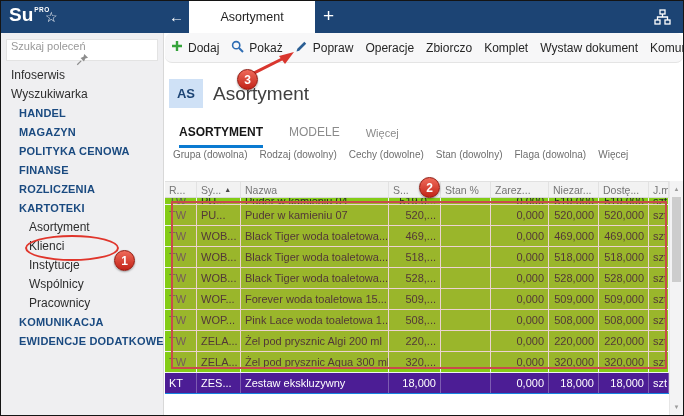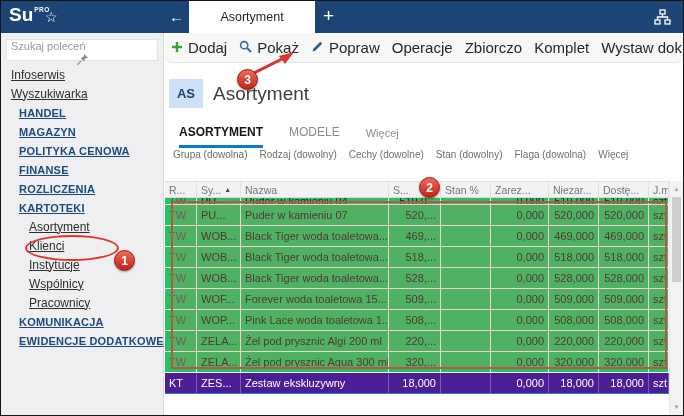--- a/index.html
+++ b/index.html
@@ -16,44 +16,44 @@
   .tb-tab{position:absolute;left:188px;top:0;height:32px;width:126px;background:#fff;color:#1f1f1f;font-size:12.5px;display:flex;align-items:center;justify-content:center;}
   .tb-plus{position:absolute;left:322px;top:0;height:32px;line-height:30px;color:#fff;font-size:19px;}
   .tb-net{position:absolute;right:12px;top:8px;width:17px;height:17px;}
 
   
   .sidebar{position:absolute;left:0;top:32px;width:163px;bottom:0;background:#efeff1;border-right:1px solid #d8d8d8;}
   .search-wrap{margin:6px 5px 4px 5px;height:22px;background:#fff;border:1px solid #e3e3e3;display:flex;align-items:center;padding:0 5px;flex-direction:column;}
   .search-input{flex:1;min-width:0;border:none;outline:none;background:transparent;font-size:11px;color:#333;font-family:inherit;}
   .search-input::placeholder{color:#999;}
   .side-menu{margin-top:2px;}
-  .side-item{height:19px;display:flex;align-items:center;padding-left:10px;font-size:12px;color:#2e2e2e;cursor:default;white-space:nowrap;text-decoration:underline;}
+  .side-item{height:19px;display:flex;align-items:center;padding-left:10px;font-size:12px;color:#2e2e2e;cursor:default;white-space:nowrap;}
   .side-item.section{color:#1a4a80;font-weight:bold;font-size:11px;letter-spacing:.2px;margin-left:8px;}
   .side-item.sub{padding-left:28px;}
 
   
   .main{position:absolute;left:164px;top:32px;right:0;bottom:0;background:#fff;}
-  .toolbar{position:absolute;top:0;left:0;right:0;height:30px;background:#f7f7f8;border-bottom:1px solid #e4e4e4;display:flex;align-items:center;padding-left:6px;gap:12px;font-size:15px;color:#262626;white-space:nowrap;overflow:hidden;border-radius:7px;}
+  .toolbar{position:absolute;top:0;left:0;right:0;height:30px;background:#f7f7f8;border-bottom:1px solid #e4e4e4;display:flex;align-items:center;padding-left:6px;gap:12px;font-size:12px;color:#262626;white-space:nowrap;overflow:hidden;border-radius:7px;}
   .tool{display:flex;align-items:center;gap:5px;flex-shrink:0;cursor:default;}
   .title-row{position:absolute;top:46px;left:4px;display:flex;align-items:center;gap:10px;}
   .as-badge{width:34px;height:29px;background:#cfe1f6;color:#1c4474;font-weight:bold;font-size:13px;display:flex;align-items:center;justify-content:center;}
   .page-title{font-size:19px;color:#404040;}
   .view-tabs{position:absolute;top:92px;left:14px;display:flex;gap:26px;align-items:flex-end;}
   .vtab{font-size:12px;color:#8b8b8b;padding-bottom:6px;border-bottom:3px solid transparent;cursor:default;}
   .vtab.active{color:#161616;font-weight:bold;border-bottom-color:#0a7ad1;}
   .vtab.more{font-size:11px;}
   .filter-bar{position:absolute;top:116px;left:8px;right:0;display:flex;gap:12px;font-size:10px;color:#6e6e6e;white-space:nowrap;overflow:hidden;}
   .filter-item{flex-shrink:0;cursor:default;}
 
   
   .grid{position:absolute;top:148px;left:0;right:14px;bottom:0;background:#fff;overflow:hidden;}
   .thead{display:flex;height:17px;background:#f2f2f2;border-top:1px solid #e1e1e1;border-bottom:1px solid #d9d9d9;}
   .th{display:flex;align-items:center;padding:0 4px;font-size:10.5px;color:#757575;border-right:1px solid #e2e2e2;flex-shrink:0;overflow:hidden;white-space:nowrap;}
   .sort{font-size:7px;margin-left:3px;color:#4a4a4a;}
-  .trow{display:flex;height:21px;border-bottom:1px solid #f1f1f1;background:#22c55e;}
+  .trow{display:flex;height:21px;border-bottom:1px solid #f1f1f1;background:#84cc16;}
   .trow.partial{height:7px;}
   .td{display:flex;align-items:center;padding:0 4px;font-size:11px;color:#262626;border-right:1px solid #f1f1f1;flex-shrink:0;overflow:hidden;white-space:nowrap;}
   .td.c0{color:#555;}
   .c0{width:32px}.c1{width:44px}.c2{width:148px}.c3{width:52px}.c4{width:50px}
   .c5{width:58px}.c6{width:50px}.c7{width:50px}.c8{flex:1 1 auto;min-width:0;}
   .td.c3,.td.c5,.td.c6,.td.c7{justify-content:flex-end;}
   .trow.selected{background:#4c1d95;border-bottom-color:#1583df;}
   .trow.selected .td{color:#fff;border-right-color:rgba(255,255,255,.28);}
 
   

